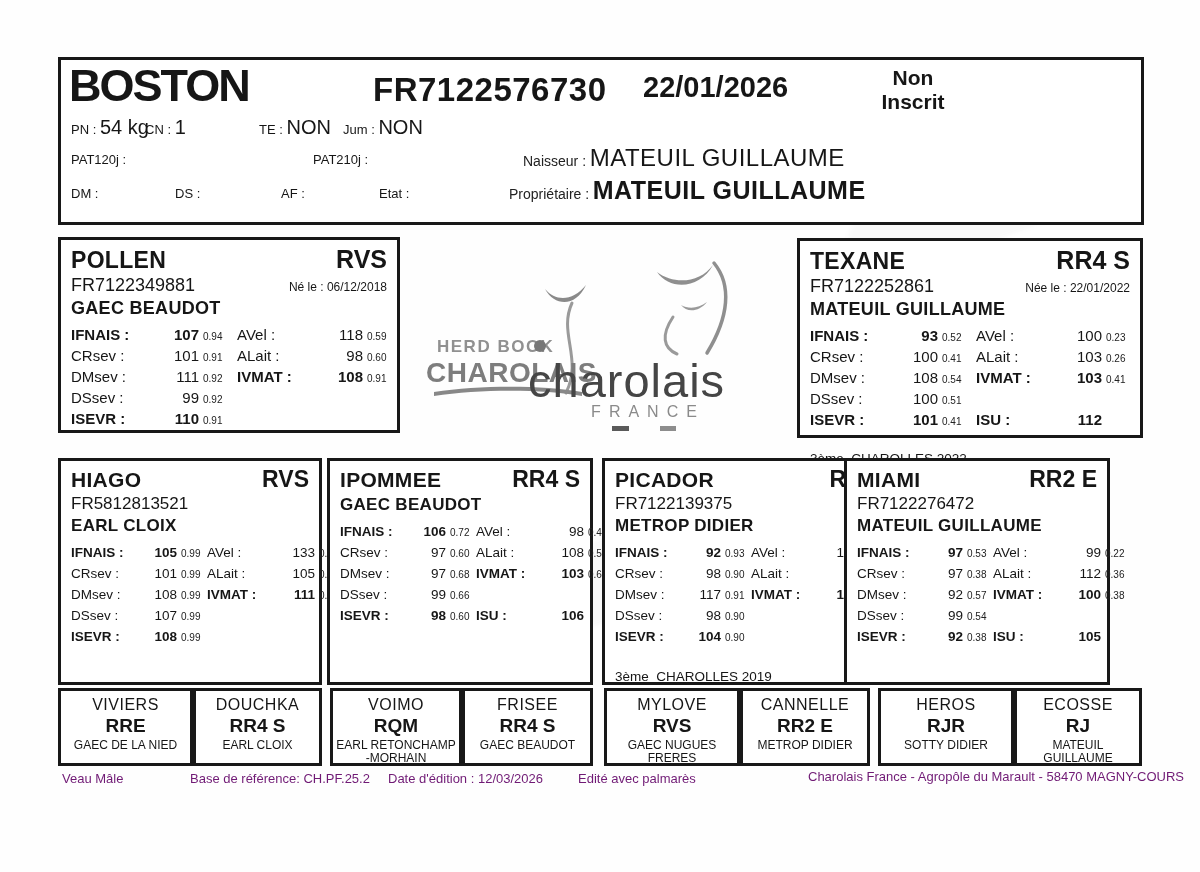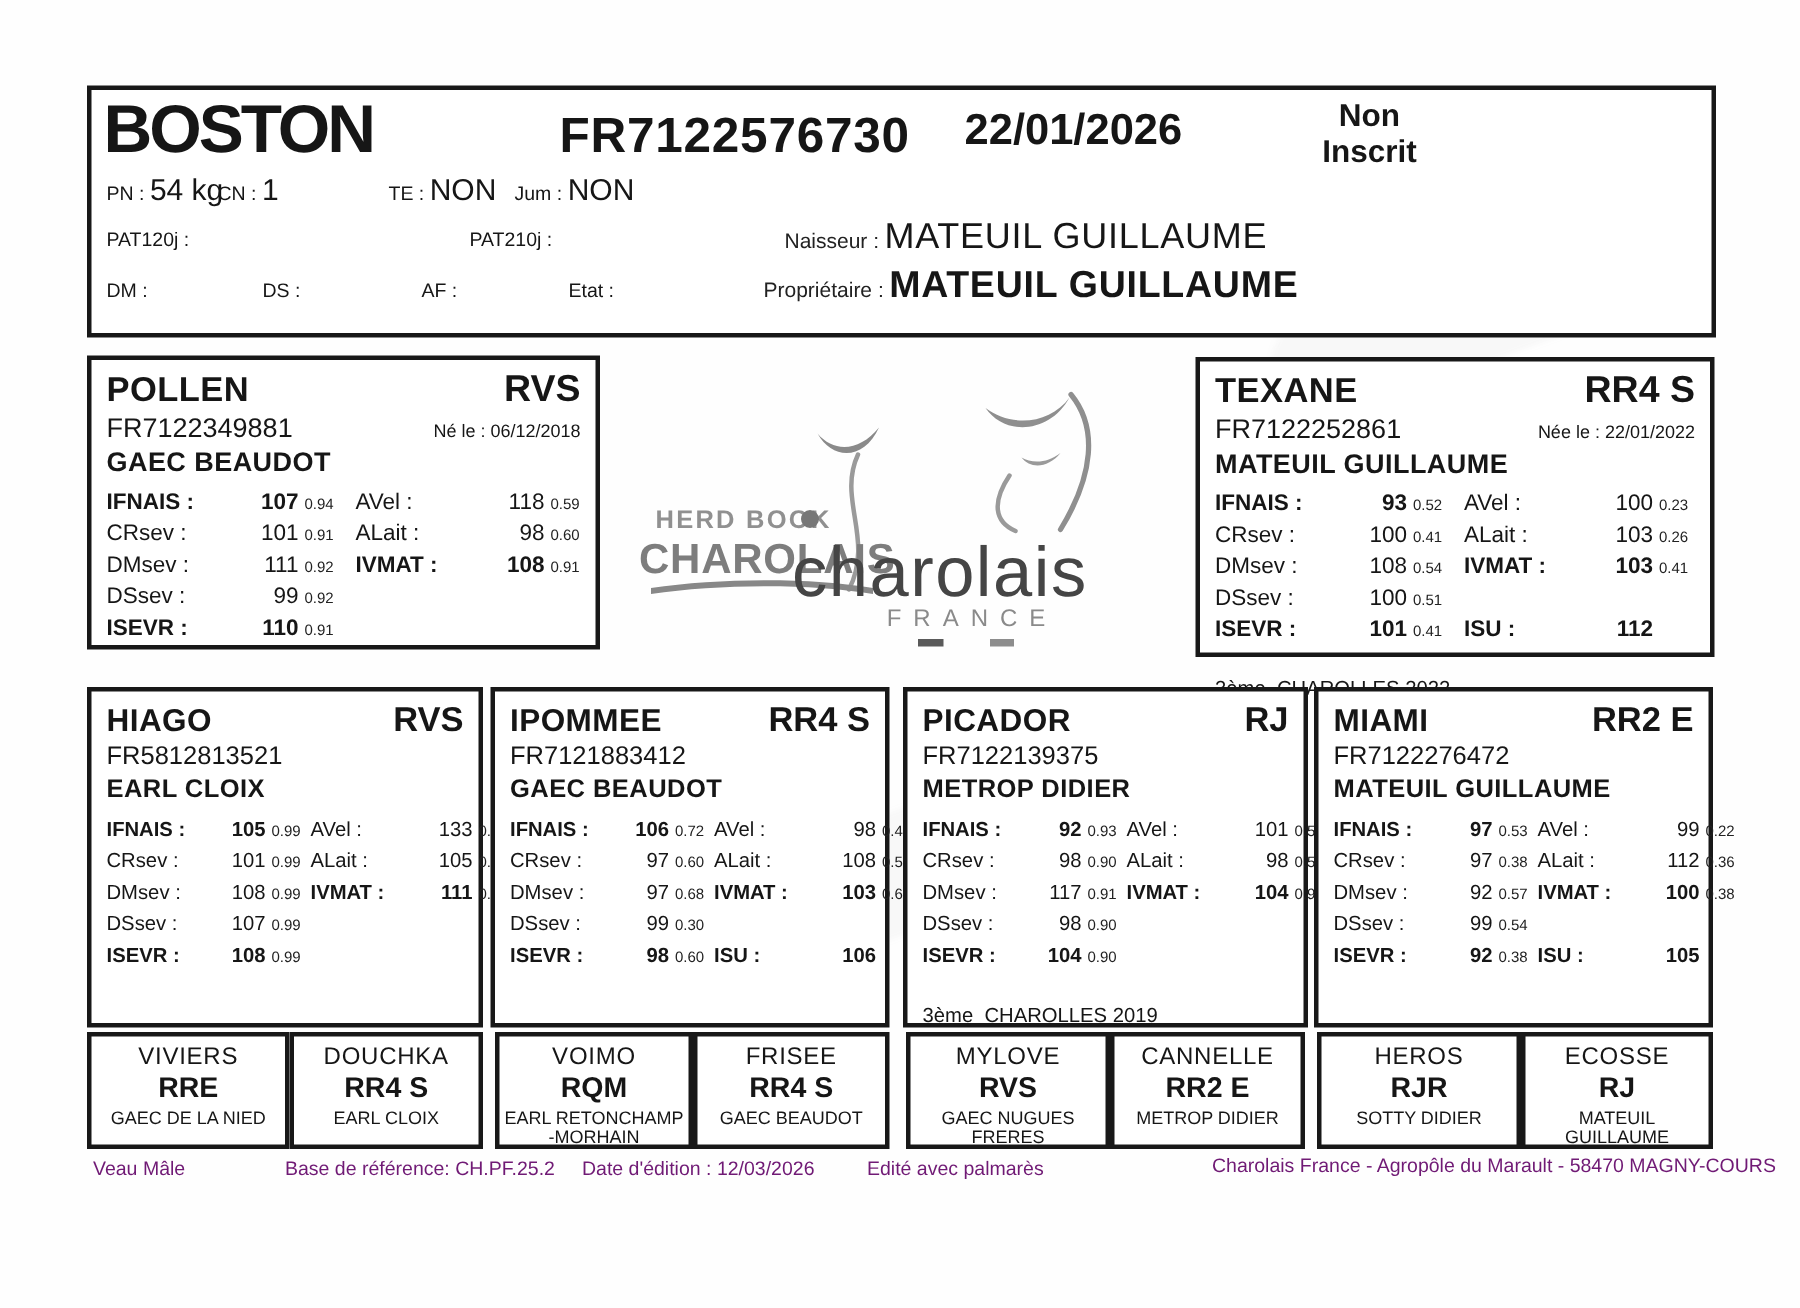--- a/index.html
+++ b/index.html
@@ -305,23 +305,20 @@
           <span class="rc"></span>
         </div>
       </div>
   </div>
 
   <div class="box pbox mid" style="left:327px; top:458px; width:266px; height:227px;">
     <div class="prow1">
         <span class="pname">IPOMMEE</span>
         <span class="pcode">RR4 S</span>
       </div>
-    <div class="prow2">
-        <span class="pid">FR7121883412</span>
-      </div>
     <div class="powner">GAEC BEAUDOT</div>
     <div class="stats">
 
     <div class="srow">
           <span class="ll">IFNAIS :</span>
           <span class="lv">106</span>
           <span class="lc">0.72</span>
           <span class="rl">AVel :</span>
           <span class="rv">98</span>
           <span class="rc">0.46</span>
@@ -338,21 +335,21 @@
           <span class="ll">DMsev :</span>
           <span class="lv">97</span>
           <span class="lc">0.68</span>
           <span class="rl">IVMAT :</span>
           <span class="rv">103</span>
           <span class="rc">0.60</span>
         </div>
         <div class="srow">
           <span class="ll">DSsev :</span>
           <span class="lv">99</span>
-          <span class="lc">0.30</span>
+          <span class="lc">0.66</span>
           <span class="rl"></span>
           <span class="rv"></span>
           <span class="rc"></span>
         </div>
         <div class="srow">
           <span class="ll">ISEVR :</span>
           <span class="lv">98</span>
           <span class="lc">0.60</span>
           <span class="rl">ISU :</span>
           <span class="rv">106</span>
@@ -409,21 +406,21 @@
           <span class="lv">104</span>
           <span class="lc">0.90</span>
           <span class="rl"></span>
           <span class="rv"></span>
           <span class="rc"></span>
         </div>
       </div>
     <div class="award">3ème  CHAROLLES 2019</div>
   </div>
 
-  <div class="box pbox mid" style="left:876px; top:458px; width:266px; height:227px;">
+  <div class="box pbox mid" style="left:844px; top:458px; width:266px; height:227px;">
     <div class="prow1">
         <span class="pname">MIAMI</span>
         <span class="pcode">RR2 E</span>
       </div>
     <div class="prow2">
         <span class="pid">FR7122276472</span>
       </div>
     <div class="powner">MATEUIL GUILLAUME</div>
     <div class="stats">
 

